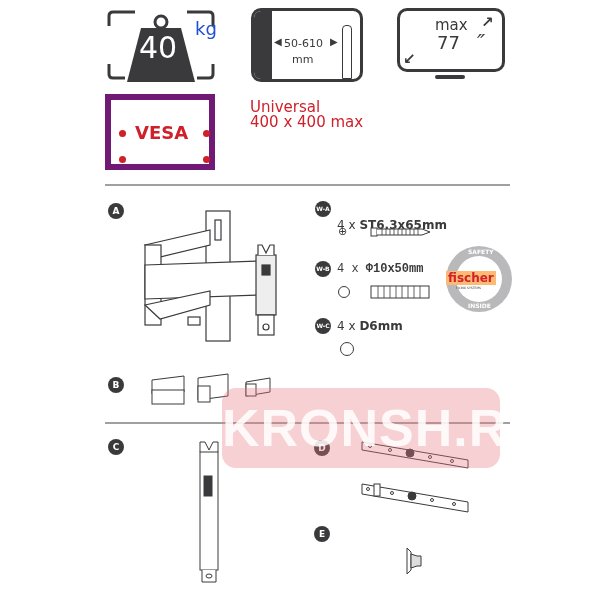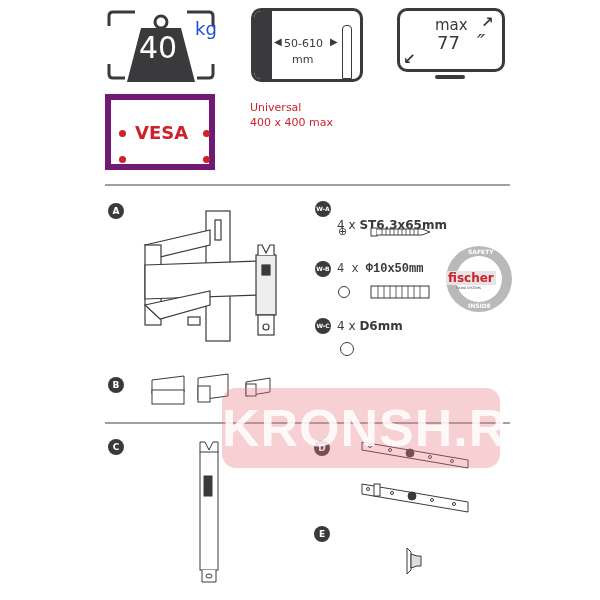--- a/index.html
+++ b/index.html
@@ -4,21 +4,21 @@
 <style>
   html,body{margin:0;padding:0;background:#fff;}
   body{width:600px;height:600px;position:relative;overflow:hidden;font-family:"DejaVu Sans",sans-serif;color:#3a3a3c;}
   .abs{position:absolute;}
   .spec-box{position:absolute;border:3px solid #3a3a3c;border-radius:10px;box-sizing:border-box;}
   .hr{position:absolute;height:2px;background:#a0a0a0;}
   .badge{position:absolute;width:16px;height:16px;border-radius:50%;background:#3a3a3c;color:#fff;font-size:9px;font-weight:bold;text-align:center;line-height:16px;}
   .wbadge{position:absolute;width:16px;height:16px;border-radius:50%;background:#3a3a3c;color:#fff;font-size:6px;font-weight:bold;text-align:center;line-height:16px;}
   .hw-text{position:absolute;font-size:12px;color:#3a3a3c;white-space:nowrap;}
   .hw-text b{font-weight:bold;}
-  .vesa-text{position:absolute;font-size:11px;color:#d0202a;line-height:15px;}
+  .vesa-text{position:absolute;font-size:15px;color:#d0202a;line-height:15px;}
   .watermark{position:absolute;left:222px;top:388px;width:278px;height:80px;background:rgba(230,120,130,0.35);border-radius:14px;}
   .watermark span{position:absolute;left:0;right:0;top:10px;text-align:center;font-family:"Liberation Sans",sans-serif;font-size:52px;font-weight:bold;color:rgba(255,255,255,0.85);letter-spacing:1px;}
 </style>
 </head>
 <body>
 
 <div class="abs" style="left:105px;top:8px;width:112px;height:74px;">
   <svg width="112" height="74" viewBox="0 0 112 74">
     <path d="M8 4 H30 M82 4 H104 Q108 4 108 8 V18 M108 56 V66 Q108 70 104 70 H92 M20 70 H8 Q4 70 4 66 V56 M4 18 V8 Q4 4 8 4" stroke="#3a3a3c" stroke-width="3" fill="none"></path>
     <circle cx="56" cy="14" r="6" stroke="#3a3a3c" stroke-width="3" fill="none"></circle>
@@ -102,21 +102,21 @@
 
 <div>
   <div class="wbadge" style="left:315px;top:318px;">W-C</div>
   <div class="hw-text" style="left:337px;top:319px;"><span>4 x</span> <b>D6mm</b></div>
   <span class="abs" style="left:340px;top:342px;width:12px;height:12px;border:1.5px solid #3a3a3c;border-radius:50%;"></span>
 </div>
 
 <div class="abs" style="left:446px;top:246px;width:66px;height:66px;border-radius:50%;background:#b9b9bb;">
   <div class="abs" style="left:10px;top:10px;width:46px;height:46px;border-radius:50%;background:#fff;"></div>
   <span class="abs" style="left:22px;top:2px;font-size:6px;color:#fff;font-weight:bold;">SAFETY</span>
-  <span class="abs" style="left:0px;top:25px;font-size:12px;font-weight:bold;color:#d0202a;background:#e5e5e5;padding:0 2px;">fischer</span>
+  <span class="abs" style="left:0px;top:25px;font-size:12px;font-weight:bold;color:#d0202a;background:#fdba74;padding:0 2px;">fischer</span>
   <span class="abs" style="left:10px;top:40px;font-size:3px;color:#3a3a3c;">FIXING SYSTEMS</span>
   <span class="abs" style="left:22px;top:56px;font-size:6px;color:#fff;font-weight:bold;">INSIDE</span>
 </div>
 
 <div class="badge" style="left:108px;top:377px;">B</div>
 <svg class="abs" style="left:148px;top:372px;" width="135" height="36" viewBox="0 0 135 36">
   <g stroke="#3a3a3c" stroke-width="1" fill="#fff">
     <path d="M4 8 L36 4 L36 20 L4 22 Z"></path>
       <rect x="4" y="18" width="32" height="14"></rect>
     <path d="M50 6 L80 2 L80 24 L50 28 Z"></path>

